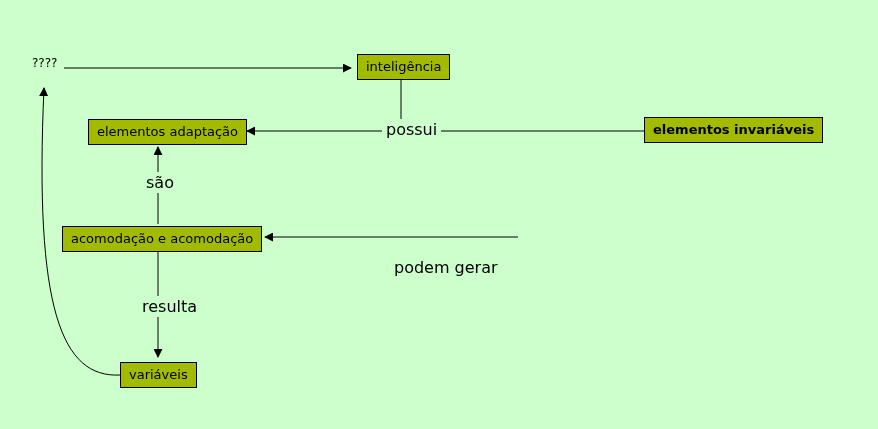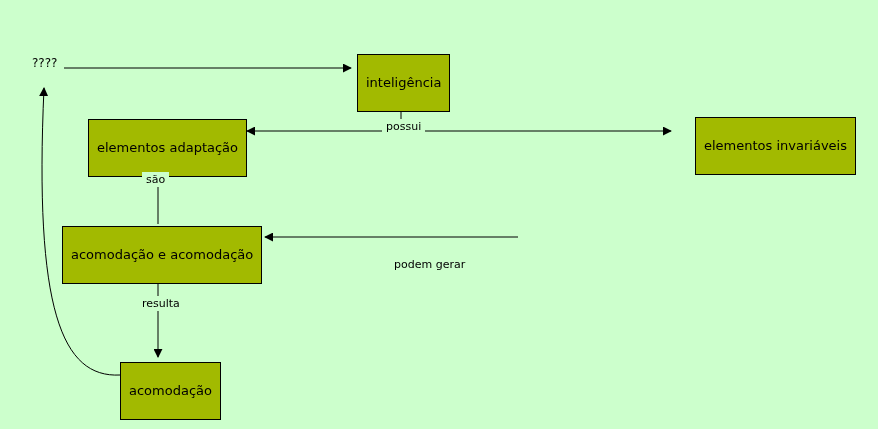--- a/index.html
+++ b/index.html
@@ -36,37 +36,37 @@
   }
   .connector-layer marker path { fill: var(--line); stroke: none; }
   .node {
     position: absolute;
     z-index: 2;
     background: var(--node-fill);
     border: 1px solid var(--node-border);
     color: var(--text);
     font-size: 13px;
     line-height: 1.25;
-    padding: 20px 8px;
+    padding: 4px 8px;
     white-space: nowrap;
     text-align: center;
     cursor: default;
   }
   .node.plain {
     background: transparent;
     border: none;
     padding: 0;
     font-size: 12px;
   }
   .link-label {
     position: absolute;
     z-index: 2;
     background: var(--background);
     color: var(--text);
-    font-size: 11px;
+    font-size: 16px;
     line-height: 1.2;
     padding: 1px 4px;
     white-space: nowrap;
     cursor: default;
   }
 </style>
 </head>
 <body>
 
 <div class="canvas">
@@ -86,26 +86,26 @@
     <path class="connector" d="M 158 250 V 357" marker-end="url(#arrow)"></path>
     <path class="connector" d="M 120 375 C 62 378 34 310 44 88" marker-end="url(#arrow)"></path>
   </svg>
 
   <div class="node plain" style="left:32px; top:56px;">????</div>
 
   <div class="node" style="left:357px; top:54px;">inteligência</div>
 
   <div class="node" style="left:88px; top:119px;">elementos adaptação</div>
 
-  <div class="node" style="left:695px; top:117px;">elementos invariáveis</div>
+  <div class="node" style="left:644px; top:117px;font-weight:bold;">elementos invariáveis</div>
 
   <div class="node" style="left:62px; top:226px;">acomodação e acomodação</div>
 
 
-  <div class="node" style="left:120px; top:362px;">acomodação</div>
+  <div class="node" style="left:120px; top:362px;">variáveis</div>
 
   <div class="link-label" style="left:382px; top:119px;">possui</div>
 
   <div class="link-label" style="left:142px; top:172px;">são</div>
 
   <div class="link-label" style="left:390px; top:229px;margin-top:28px;">podem gerar</div>
 
   <div class="link-label" style="left:138px; top:296px;">resulta</div>
 
 </div>

